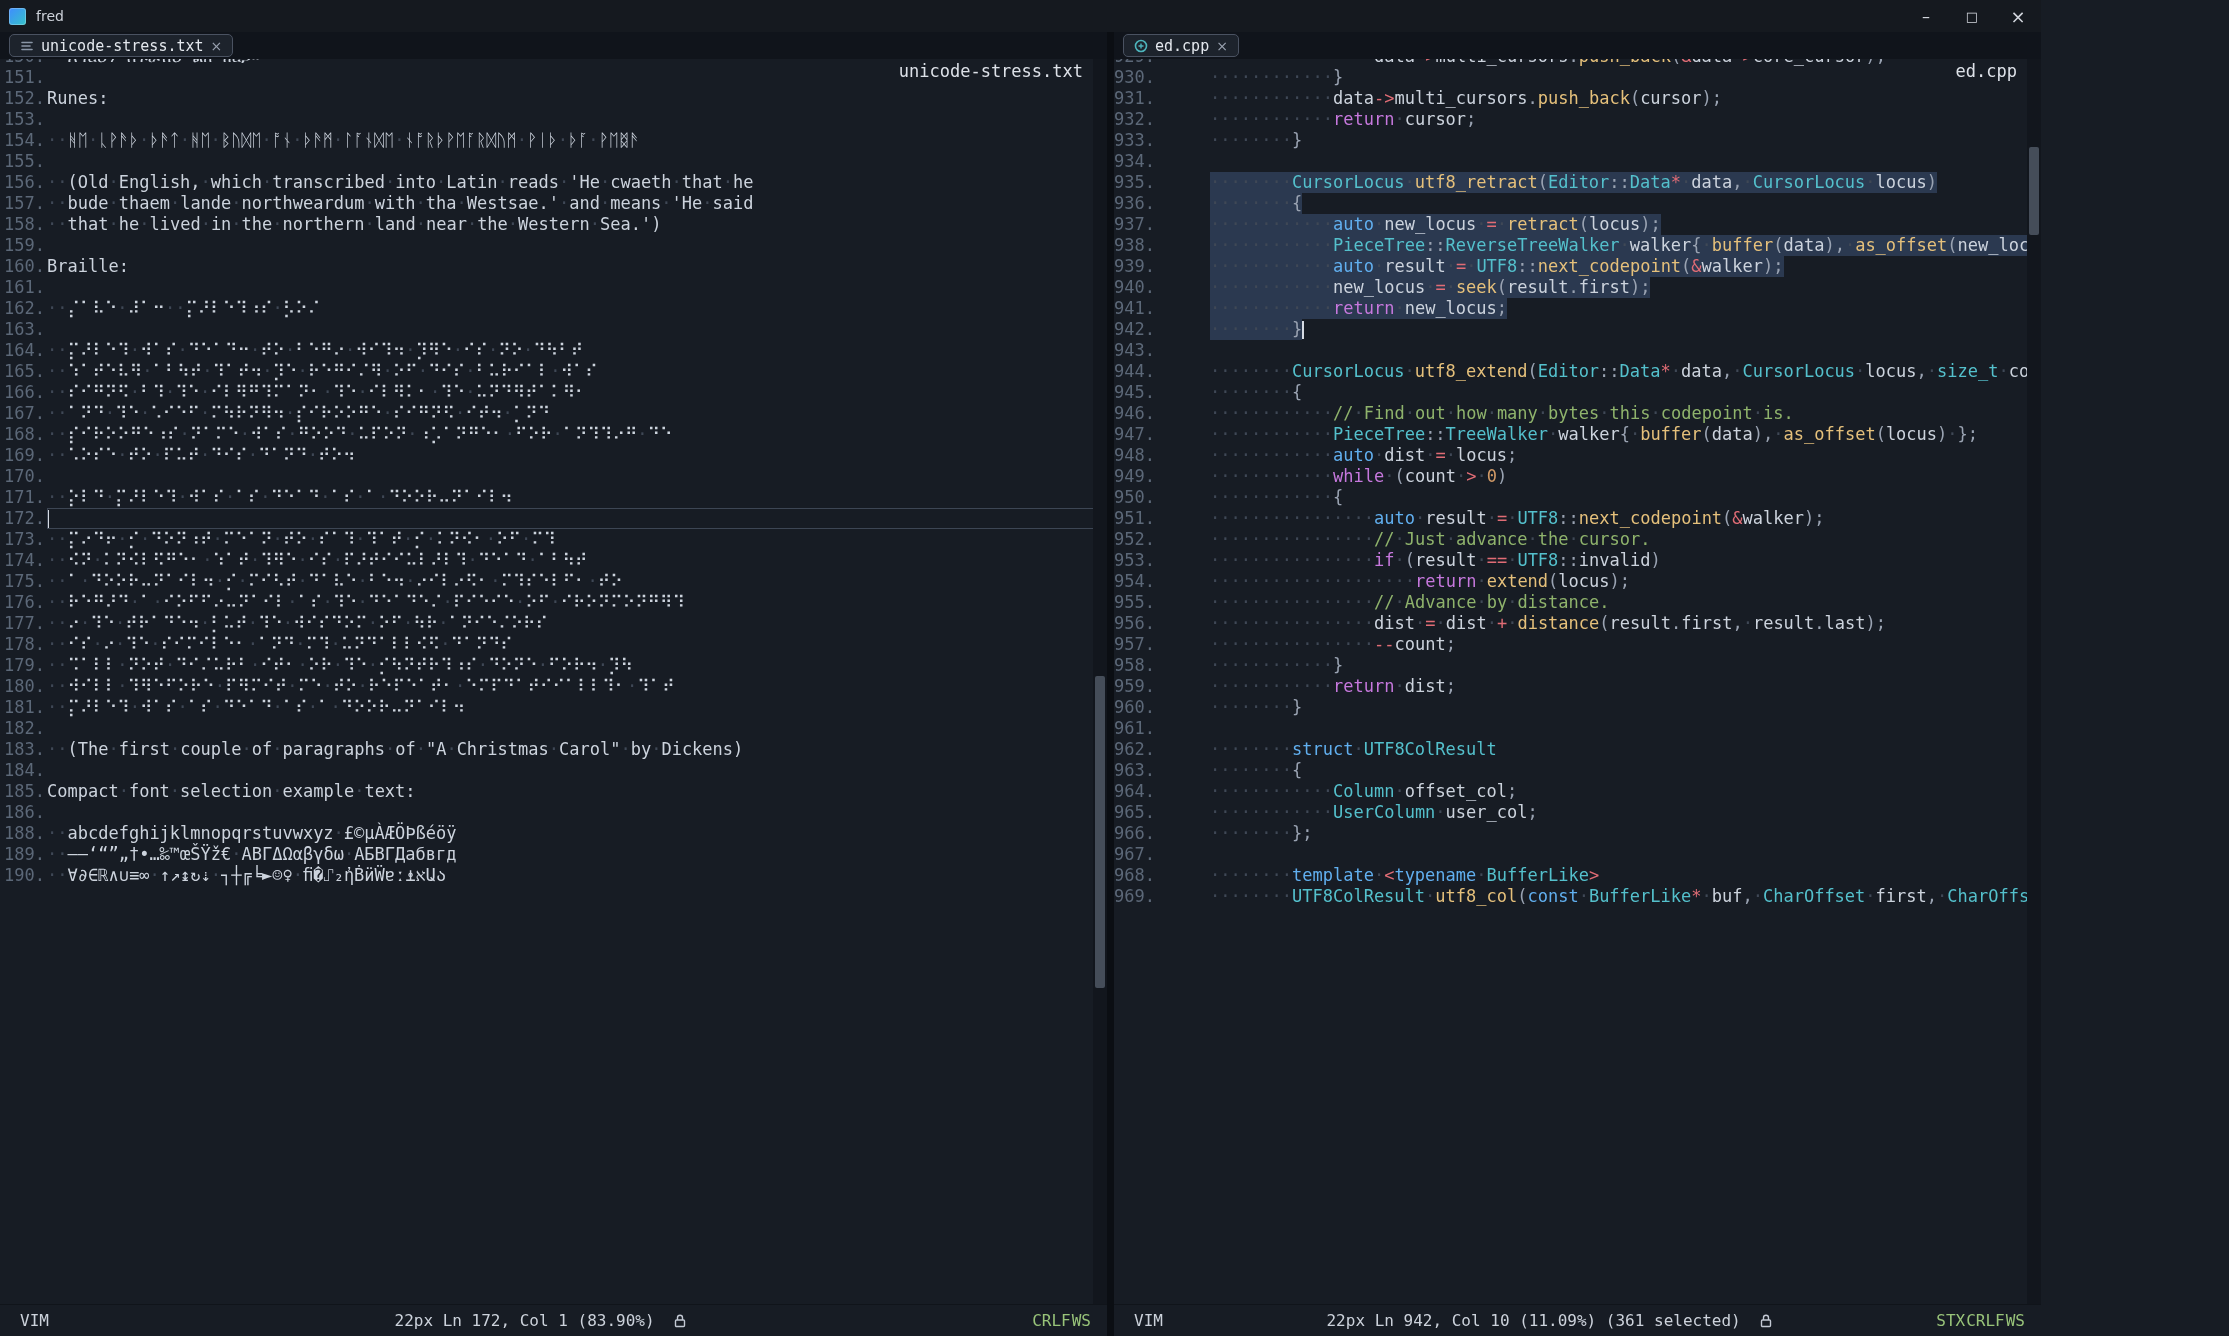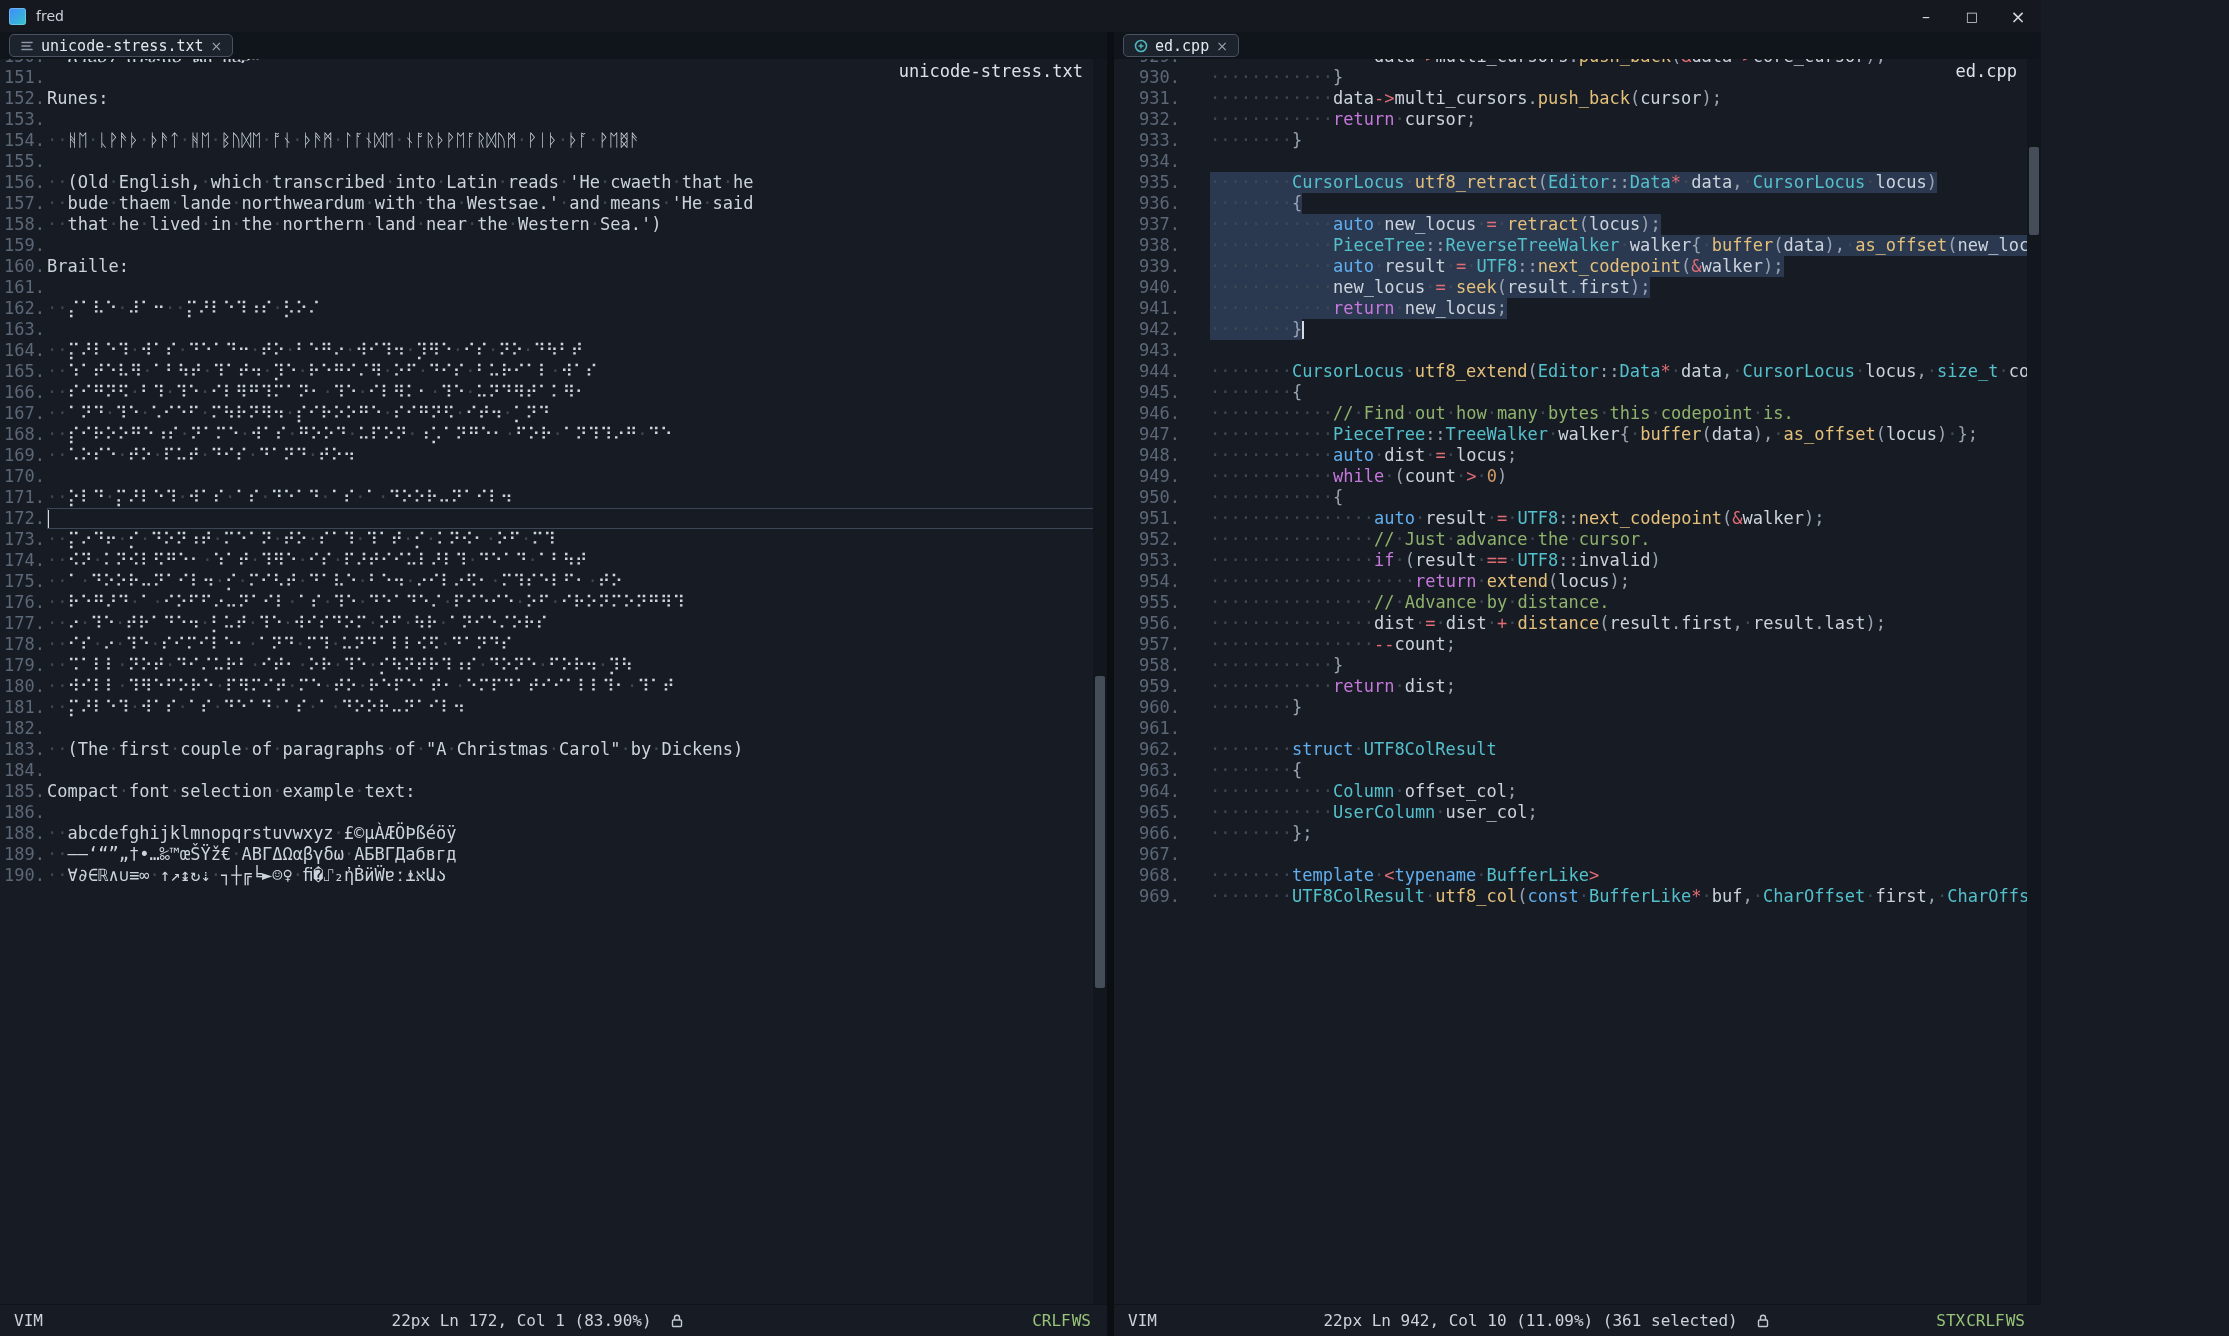--- a/index.html
+++ b/index.html
@@ -30,21 +30,21 @@
        background:#1d232c;border:1px solid #4a5261;border-radius:5px}
   .tab-label{color:#e4e8ee;font-size:15px;font-family:"DejaVu Sans Mono",monospace}
   .tab-close{color:#9aa2b0;font-size:14px;font-family:"DejaVu Sans",sans-serif}
 
   
   .editor{flex:1;position:relative;overflow:hidden;background:#171c24;font-family:"DejaVu Sans Mono",monospace}
   .lines{position:absolute;top:-13px;left:0;right:0}
   .row{display:flex;height:21px;line-height:21px;font-size:17px;white-space:pre}
   .ln{flex:0 0 auto;color:#5c6878}
   .pane-left .ln{width:47px;padding-left:4px}
-  .pane-right .ln{width:96px;padding-left:25px}
+  .pane-right .ln{width:96px;padding-left:0}
   .code{flex:1 1 auto;min-width:0;color:#ccd3dd}
   .row.cur .code{outline:1px solid #3d4654;outline-offset:-1px}
 
   
   .tk-p{color:#ccd3dd}
   .tk-u{color:#9aa3b2}
   .tk-o{color:#e06c75}
   .tk-k{color:#c678dd}
   .tk-b{color:#61afef}
   .tk-t{color:#54c0cc}
@@ -58,21 +58,21 @@
   .overlay-filename{position:absolute;top:2px;right:24px;color:#dde1e8;font-size:17px;line-height:21px}
 
   .scrollbar{position:absolute;top:0;right:0;bottom:0;width:14px;background:#12161d}
   .thumb{position:absolute;left:2px;right:2px;background:#454d59;border-radius:2px}
   .pane-left .thumb{top:617px;height:312px}
   .pane-right .thumb{top:88px;height:88px}
 
   
   .statusbar{flex:0 0 32px;background:#171c24;border-top:1px solid #10141a;display:flex;align-items:center;
              font-family:"DejaVu Sans Mono",monospace;font-size:16px;color:#ccd2db}
-  .sb-mode{margin-left:14px}
+  .sb-mode{margin-left:20px}
   .sb-center{flex:1;display:flex;align-items:center;justify-content:center;gap:18px}
   .sb-flags{display:flex;gap:1px;margin-right:16px}
   .flag{color:#98c379}
   .lock{flex:0 0 auto}
 </style>
 </head>
 <body>
 
 <div class="window">
 

